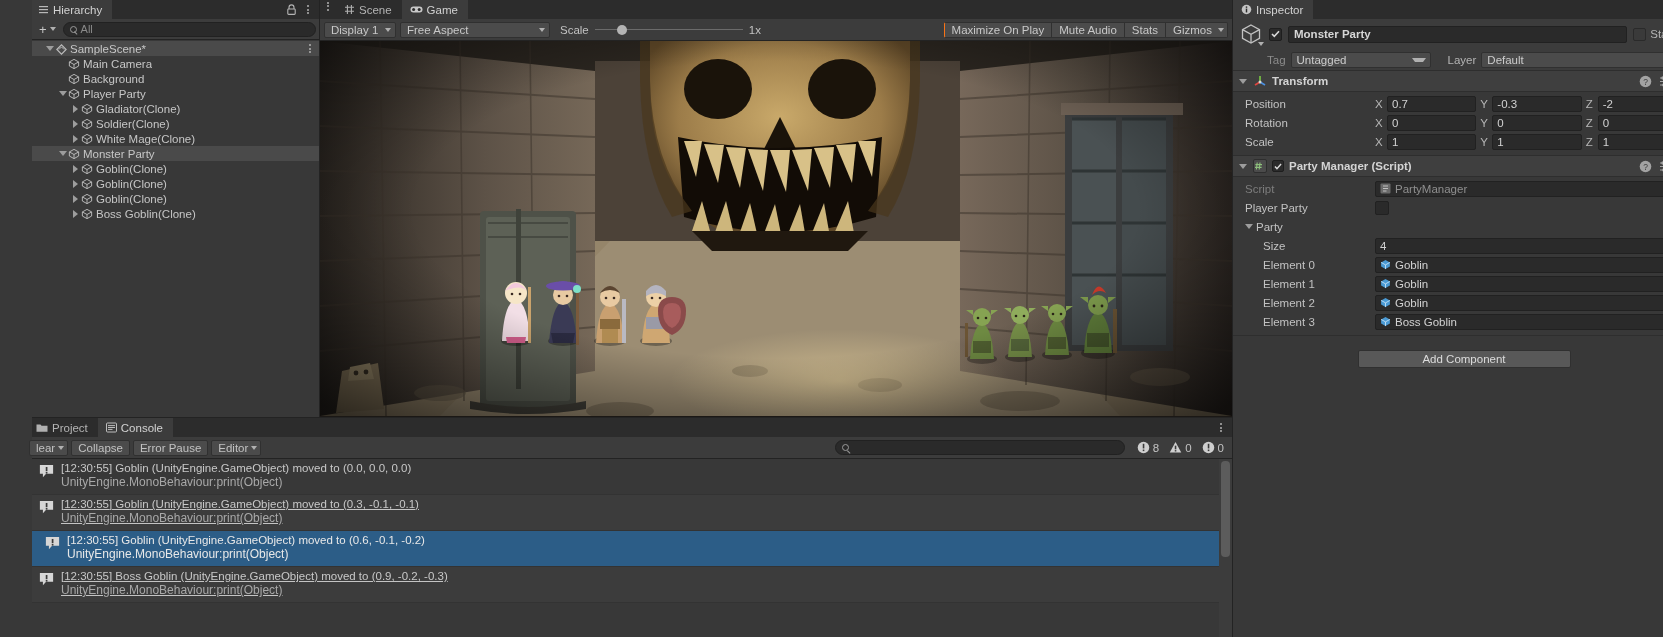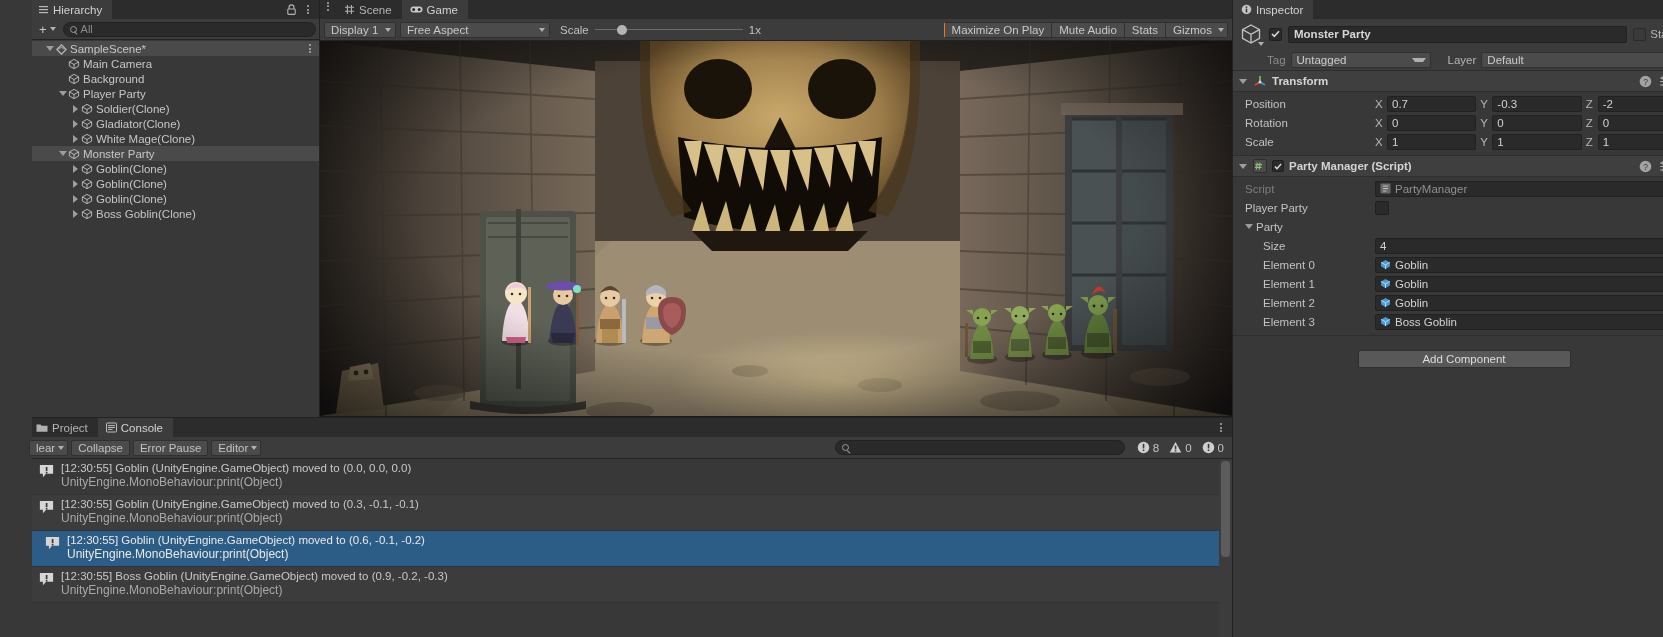--- a/index.html
+++ b/index.html
@@ -155,21 +155,21 @@
   .addcomp {
     width:213px; height:18px; background:#585858; border:1px solid #303030; border-radius:2px;
     display:flex; align-items:center; justify-content:center; color:#dcdcdc; font-size:11.5px;
   }
   .comp-divider { height:1px; background:#2e2e2e; margin-top:4px; }
 
   
   .bottom { position:absolute; left:0; top:418px; width:1200px; height:219px; background:#383838; display:flex; flex-direction:column; }
   .con-list { flex:1; background:#383838; overflow:hidden; position:relative; }
   .logrow { height:36px; display:flex; align-items:flex-start; padding:3px 6px 0 6px; gap:6px; border-bottom:1px solid #333; }
-  .logrow.alt { background:#3c3c3c; }
+  .logrow.alt { background:#3c3c3c;text-decoration:underline; }
   .logrow.sel { background:#2c5d87;padding-left:12px; }
   .logrow.sel .l1, .logrow.sel .l2 { color:#e8e8e8; }
   .ico-warn { width:17px;height:17px;flex:0 0 auto;margin-top:1px; }
   .logtxt { display:flex; flex-direction:column; gap:1px; min-width:0; }
   .l1 { font-size:11.5px; color:#c8c8c8; white-space:nowrap; }
   .l2 { font-size:12px; color:#a8a8a8; white-space:nowrap; }
   .counts { display:flex; align-items:center; gap:0; margin-left:4px; }
   .count { display:flex; align-items:center; gap:3px; padding:0 5px; font-size:11.5px; color:#c2c2c2; }
   .scrollbar-v {
     position:absolute; right:0; top:0; width:13px; bottom:0; background:#3c3c3c;
@@ -275,34 +275,34 @@
           <div style="width: 38px; flex: 0 0 auto;"></div>
           <div class="foldout">
             <span class="arrow-right"></span>
           </div>
           <span class="cube">
             <svg width="12" height="12" viewBox="0 0 14 14">
               <path d="M7 1.6 L12.4 4.6 L12.4 9.4 L7 12.4 L1.6 9.4 L1.6 4.6 Z" fill="none" stroke="#bdbdbd" stroke-width="1.1"></path>
               <path d="M1.6 4.6 L7 7.6 L12.4 4.6 M7 7.6 L7 12.4" fill="none" stroke="#bdbdbd" stroke-width="1.1"></path>
             </svg>
           </span>
-          <span class="hlabel">Soldier(Clone)</span>
+          <span class="hlabel">Gladiator(Clone)</span>
         </div>
         <div class="hrow">
           <div style="width: 38px; flex: 0 0 auto;"></div>
           <div class="foldout">
             <span class="arrow-right"></span>
           </div>
           <span class="cube">
             <svg width="12" height="12" viewBox="0 0 14 14">
               <path d="M7 1.6 L12.4 4.6 L12.4 9.4 L7 12.4 L1.6 9.4 L1.6 4.6 Z" fill="none" stroke="#bdbdbd" stroke-width="1.1"></path>
               <path d="M1.6 4.6 L7 7.6 L12.4 4.6 M7 7.6 L7 12.4" fill="none" stroke="#bdbdbd" stroke-width="1.1"></path>
             </svg>
           </span>
-          <span class="hlabel">Gladiator(Clone)</span>
+          <span class="hlabel">Soldier(Clone)</span>
         </div>
         <div class="hrow">
           <div style="width: 38px; flex: 0 0 auto;"></div>
           <div class="foldout">
             <span class="arrow-right"></span>
           </div>
           <span class="cube">
             <svg width="12" height="12" viewBox="0 0 14 14">
               <path d="M7 1.6 L12.4 4.6 L12.4 9.4 L7 12.4 L1.6 9.4 L1.6 4.6 Z" fill="none" stroke="#bdbdbd" stroke-width="1.1"></path>
               <path d="M1.6 4.6 L7 7.6 L12.4 4.6 M7 7.6 L7 12.4" fill="none" stroke="#bdbdbd" stroke-width="1.1"></path>

